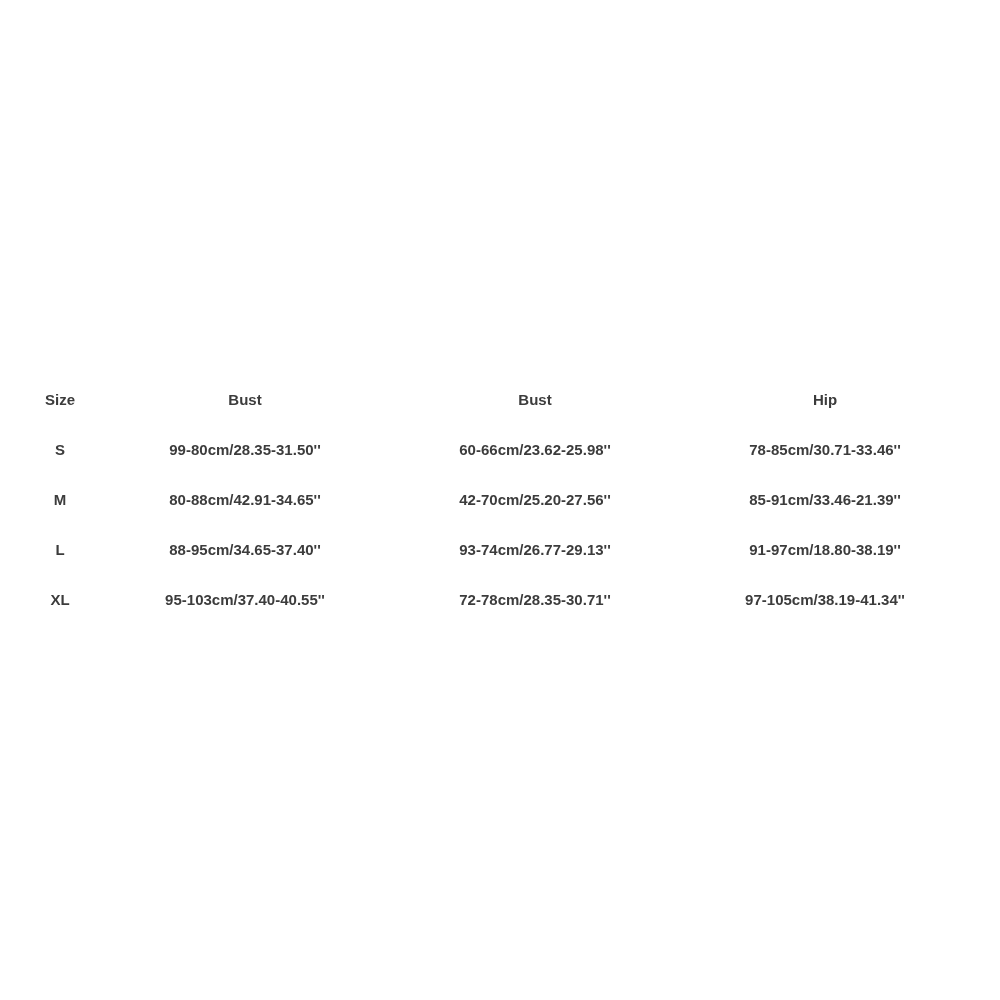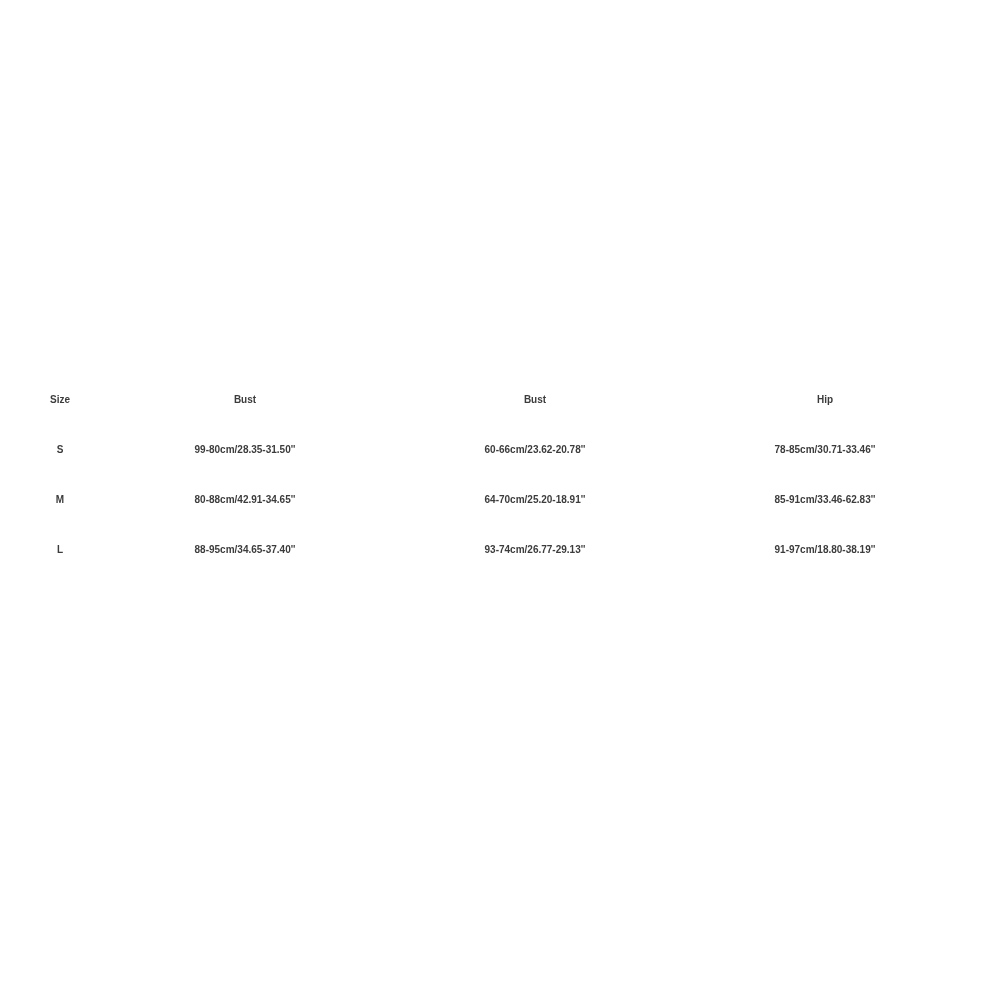--- a/index.html
+++ b/index.html
@@ -21,21 +21,21 @@
     table-layout: fixed;
     border-collapse: collapse;
   }
   col.c-size  { width: 120px; }
   col.c-bust  { width: 250px; }
   col.c-waist { width: 330px; }
   col.c-hip   { width: 250px; }
   tr.chart-row { height: 50px; }
   th, td {
     font-family: "Liberation Sans", sans-serif;
-    font-size: 10px;
+    font-size: 15px;
     font-weight: 700;
     color: #3c3c3c;
     text-align: center;
     vertical-align: middle;
     padding: 0;
     white-space: nowrap;
   }
 </style>
 </head>
 <body>
@@ -53,30 +53,36 @@
         <th>Size</th>
         <th>Bust</th>
         <th>Bust</th>
         <th>Hip</th>
       </tr>
     </thead>
     <tbody>
       <tr class="chart-row">
         <td>S</td>
         <td>99-80cm/28.35-31.50''</td>
-        <td>60-66cm/23.62-20.78''</td>
+        <td>60-66cm/23.62-25.98''</td>
         <td>78-85cm/30.71-33.46''</td>
       </tr>
       <tr class="chart-row">
         <td>M</td>
         <td>80-88cm/42.91-34.65''</td>
-        <td>64-70cm/25.20-18.91''</td>
-        <td>85-91cm/33.46-62.83''</td>
+        <td>42-70cm/25.20-27.56''</td>
+        <td>85-91cm/33.46-21.39''</td>
       </tr>
       <tr class="chart-row">
         <td>L</td>
         <td>88-95cm/34.65-37.40''</td>
         <td>93-74cm/26.77-29.13''</td>
         <td>91-97cm/18.80-38.19''</td>
       </tr>
+      <tr class="chart-row">
+        <td>XL</td>
+        <td>95-103cm/37.40-40.55''</td>
+        <td>72-78cm/28.35-30.71''</td>
+        <td>97-105cm/38.19-41.34''</td>
+      </tr>
     </tbody>
   </table>
 </div>
 
 </body></html>

